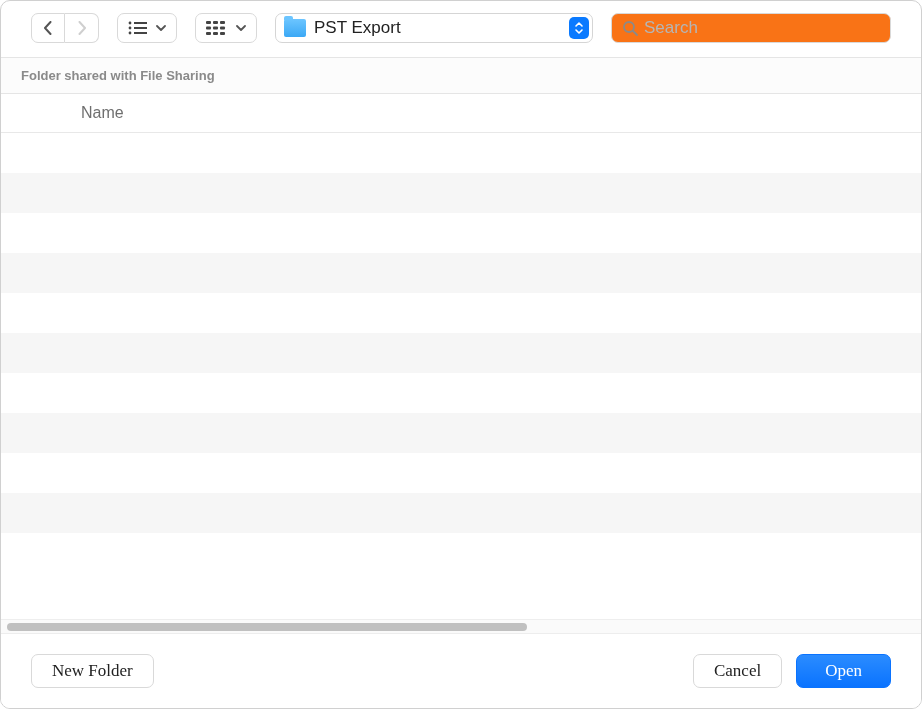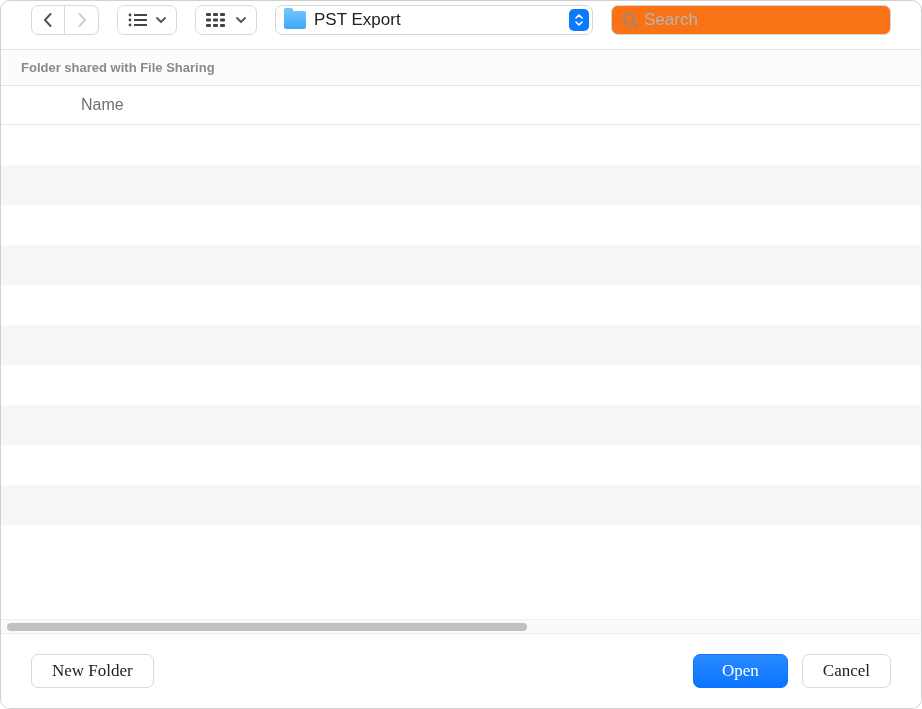--- a/index.html
+++ b/index.html
@@ -22,21 +22,21 @@
       border: 1px solid #d0d0d0;
       border-radius: 10px;
       display: flex;
       flex-direction: column;
       overflow: hidden;
     }
     .toolbar {
       display: flex;
       align-items: center;
       gap: 18px;
-      padding: 4px 30px 14px 30px;
+      padding: 12px 30px 14px 30px;
     }
     .btn-group {
       display: flex;
     }
     .btn-nav {
       width: 34px;
       height: 30px;
       background: #fff;
       border: 1px solid #d9d9d9;
       display: flex;
@@ -311,17 +311,17 @@
     <div class="row alt"></div>
   </div>
 
   <div class="scrollbar-track">
     <div class="scrollbar-thumb"></div>
   </div>
 
   <div class="footer">
     <button class="push-btn">New Folder</button>
     <div class="footer-spacer"></div>
+    <button class="push-btn">Cancel</button>
     <button class="push-btn primary">Open</button>
-    <button class="push-btn">Cancel</button>
   </div>
 
 </div>
 
 </body></html>

